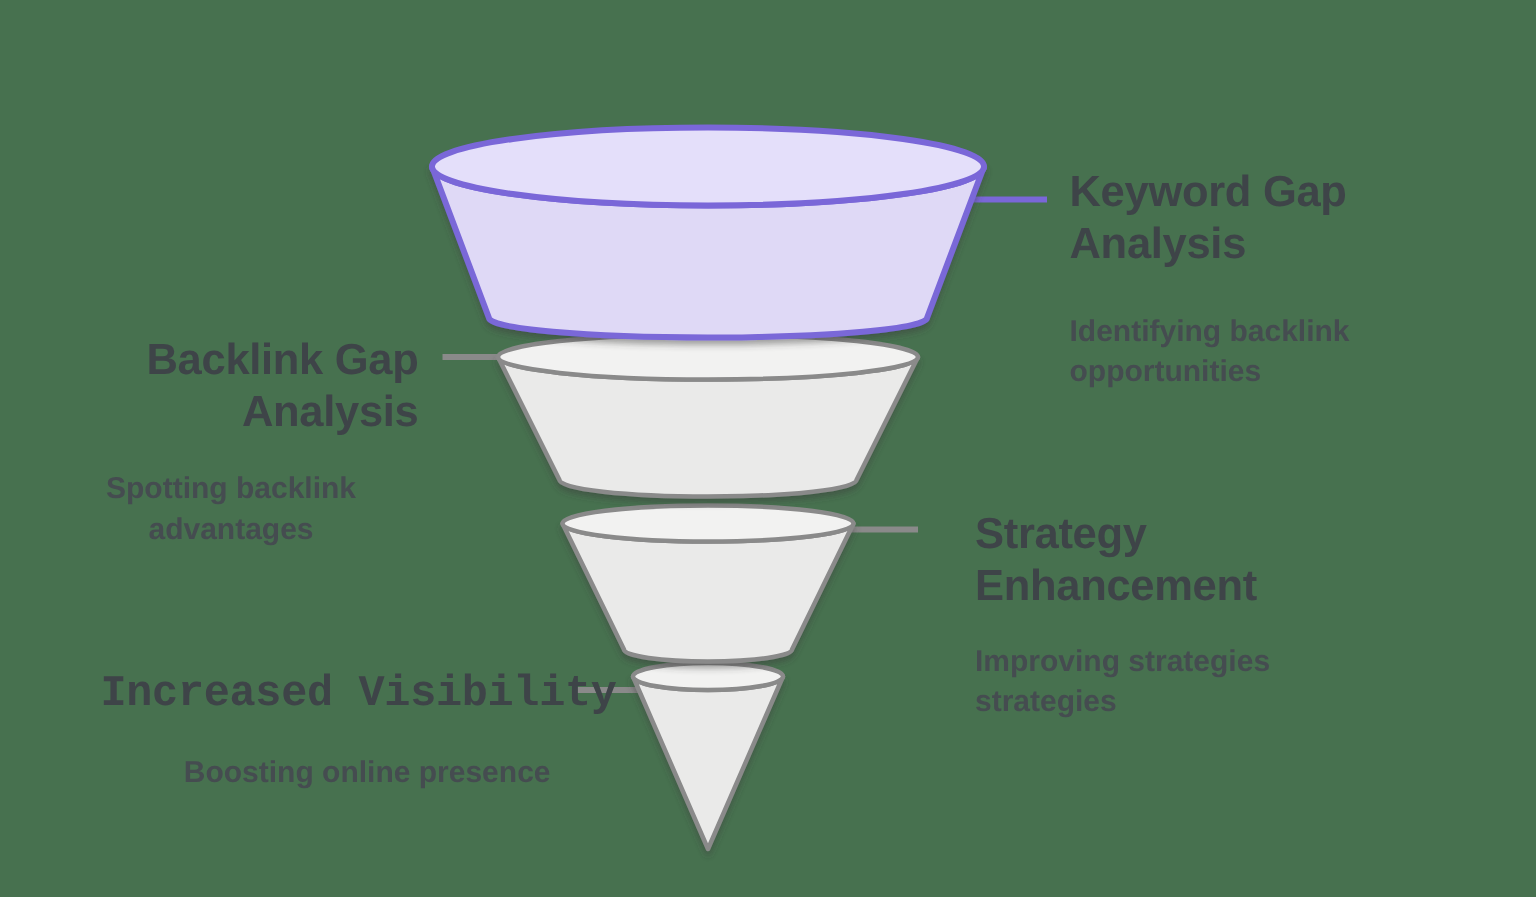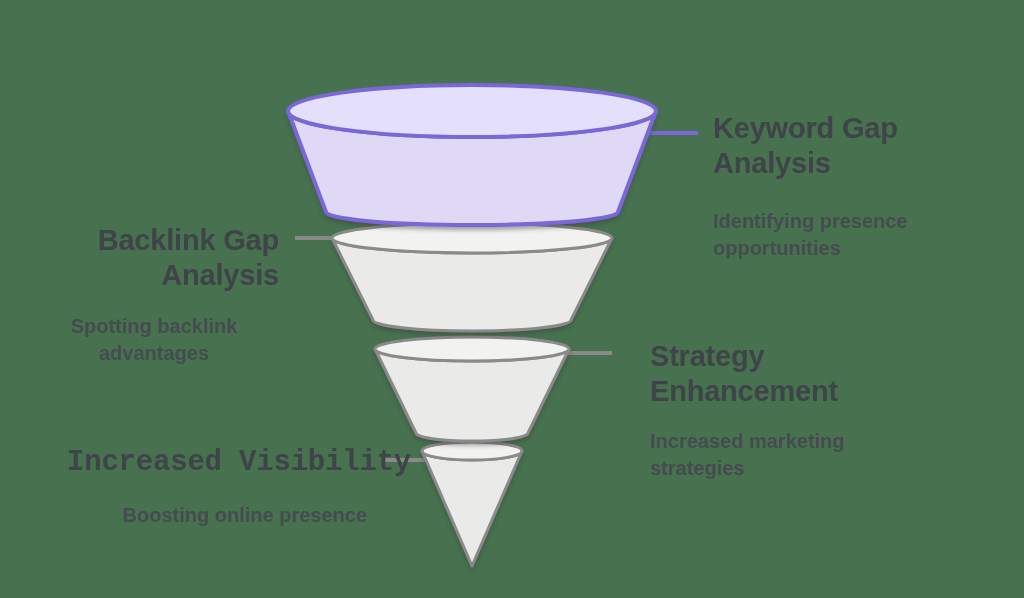--- a/index.html
+++ b/index.html
@@ -99,31 +99,31 @@
 
     <path class="seg-gray-body" filter="url(#ds)" d="M 332 238 L 373 320 A 99 11 0 0 0 571 320 L 612 238 A 140 15 0 0 1 332 238 Z"></path>
     <ellipse class="seg-gray-rim" cx="472" cy="238" rx="140" ry="15"></ellipse>
 
     <path class="seg-purple-body" filter="url(#ds)" d="M 288 111 L 326 212 A 146 13 0 0 0 618 212 L 656 111 A 184 26 0 0 1 288 111 Z"></path>
     <ellipse class="seg-purple-rim" cx="472" cy="111" rx="184" ry="26"></ellipse>
   </svg>
 
   <div class="label align-left keyword" style="left:713px; top:111px; width:235px;">
     <div class="title">Keyword Gap Analysis</div>
-    <div class="subtitle">Identifying presence opportunities</div>
+    <div class="subtitle">Identifying backlink opportunities</div>
   </div>
 
   <div class="label align-right backlink" style="right:745px; top:223px; width:250px;">
     <div class="title">Backlink Gap Analysis</div>
     <div class="subtitle">Spotting backlink advantages</div>
   </div>
 
   <div class="label align-left strategy" style="left:650px; top:339px; width:220px;">
     <div class="title">Strategy Enhancement</div>
-    <div class="subtitle">Increased marketing strategies</div>
+    <div class="subtitle">Improving strategies strategies</div>
   </div>
 
   <div class="label align-right nowrap visibility" style="right:657px; top:445px; width:300px;">
     <div class="title">Increased Visibility</div>
     <div class="subtitle">Boosting online presence</div>
   </div>
 
 </div>
 
 </body></html>

